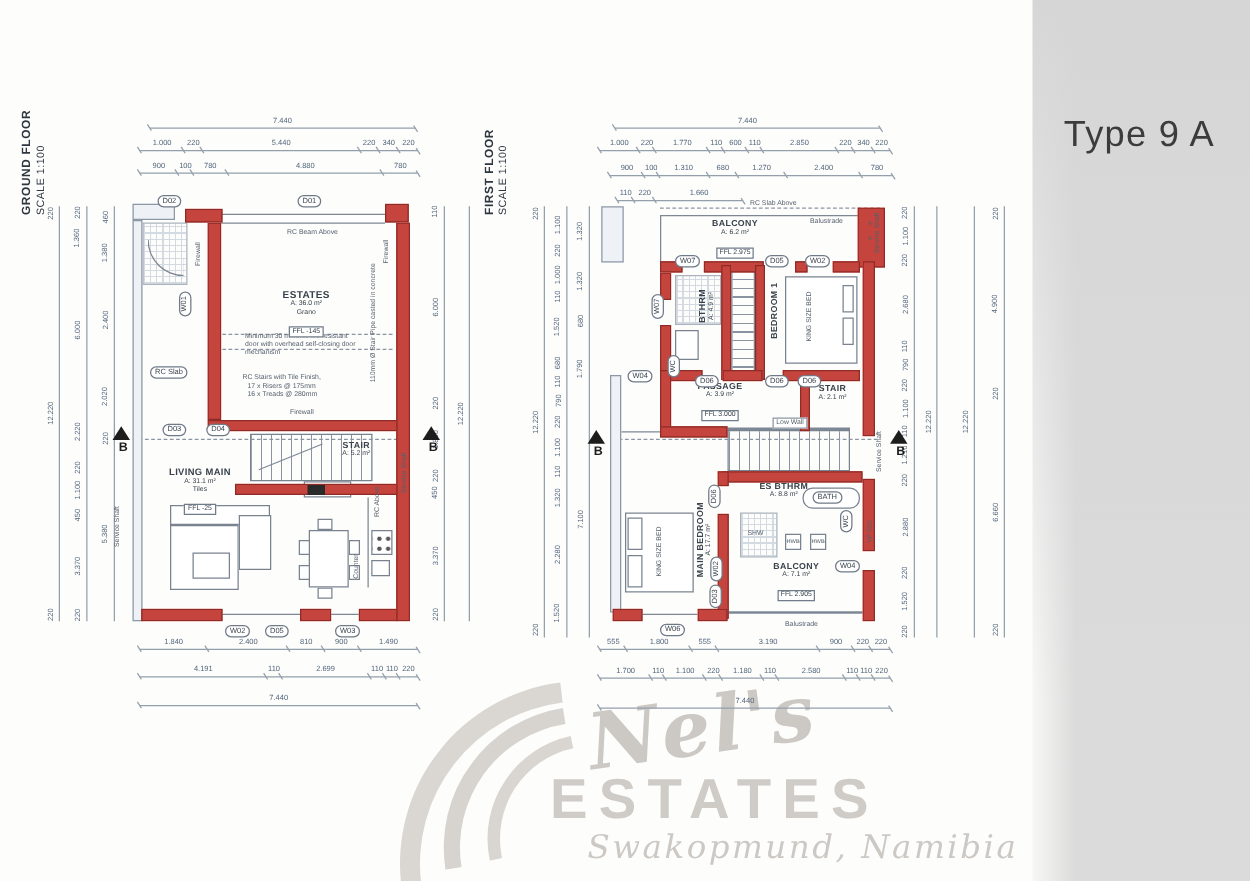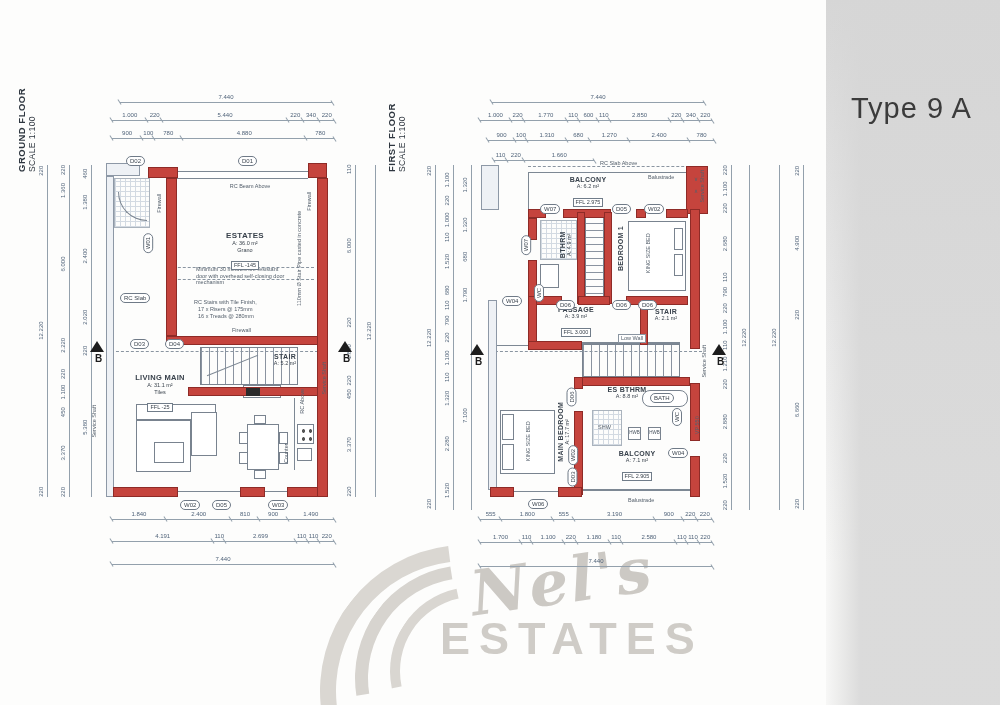--- a/index.html
+++ b/index.html
@@ -492,13 +492,14 @@
 <div class="dimrow" style="left:480px;top:558px;width:232px">
   <i class="ds" style="flex-grow:7440">7.440</i>
 </div>
 
 <div class="wm">
   <div class="arc" style="left:-10px;top:10px;width:260px;height:260px;border-width:16px;border-left-color:#dad7d2;transform:rotate(38deg)"></div>
   <div class="arc" style="left:25px;top:30px;width:200px;height:200px;border-width:13px;border-left-color:#d7d4cf;transform:rotate(36deg)"></div>
   <div class="arc" style="left:60px;top:52px;width:148px;height:148px;border-width:10px;border-left-color:#d9d6d1;transform:rotate(33deg)"></div>
   <div class="wm1">Nel's</div>
   <div class="wm2">ESTATES</div>
+  <div class="wm3">Swakopmund, Namibia</div>
 </div>
 
 </body></html>

